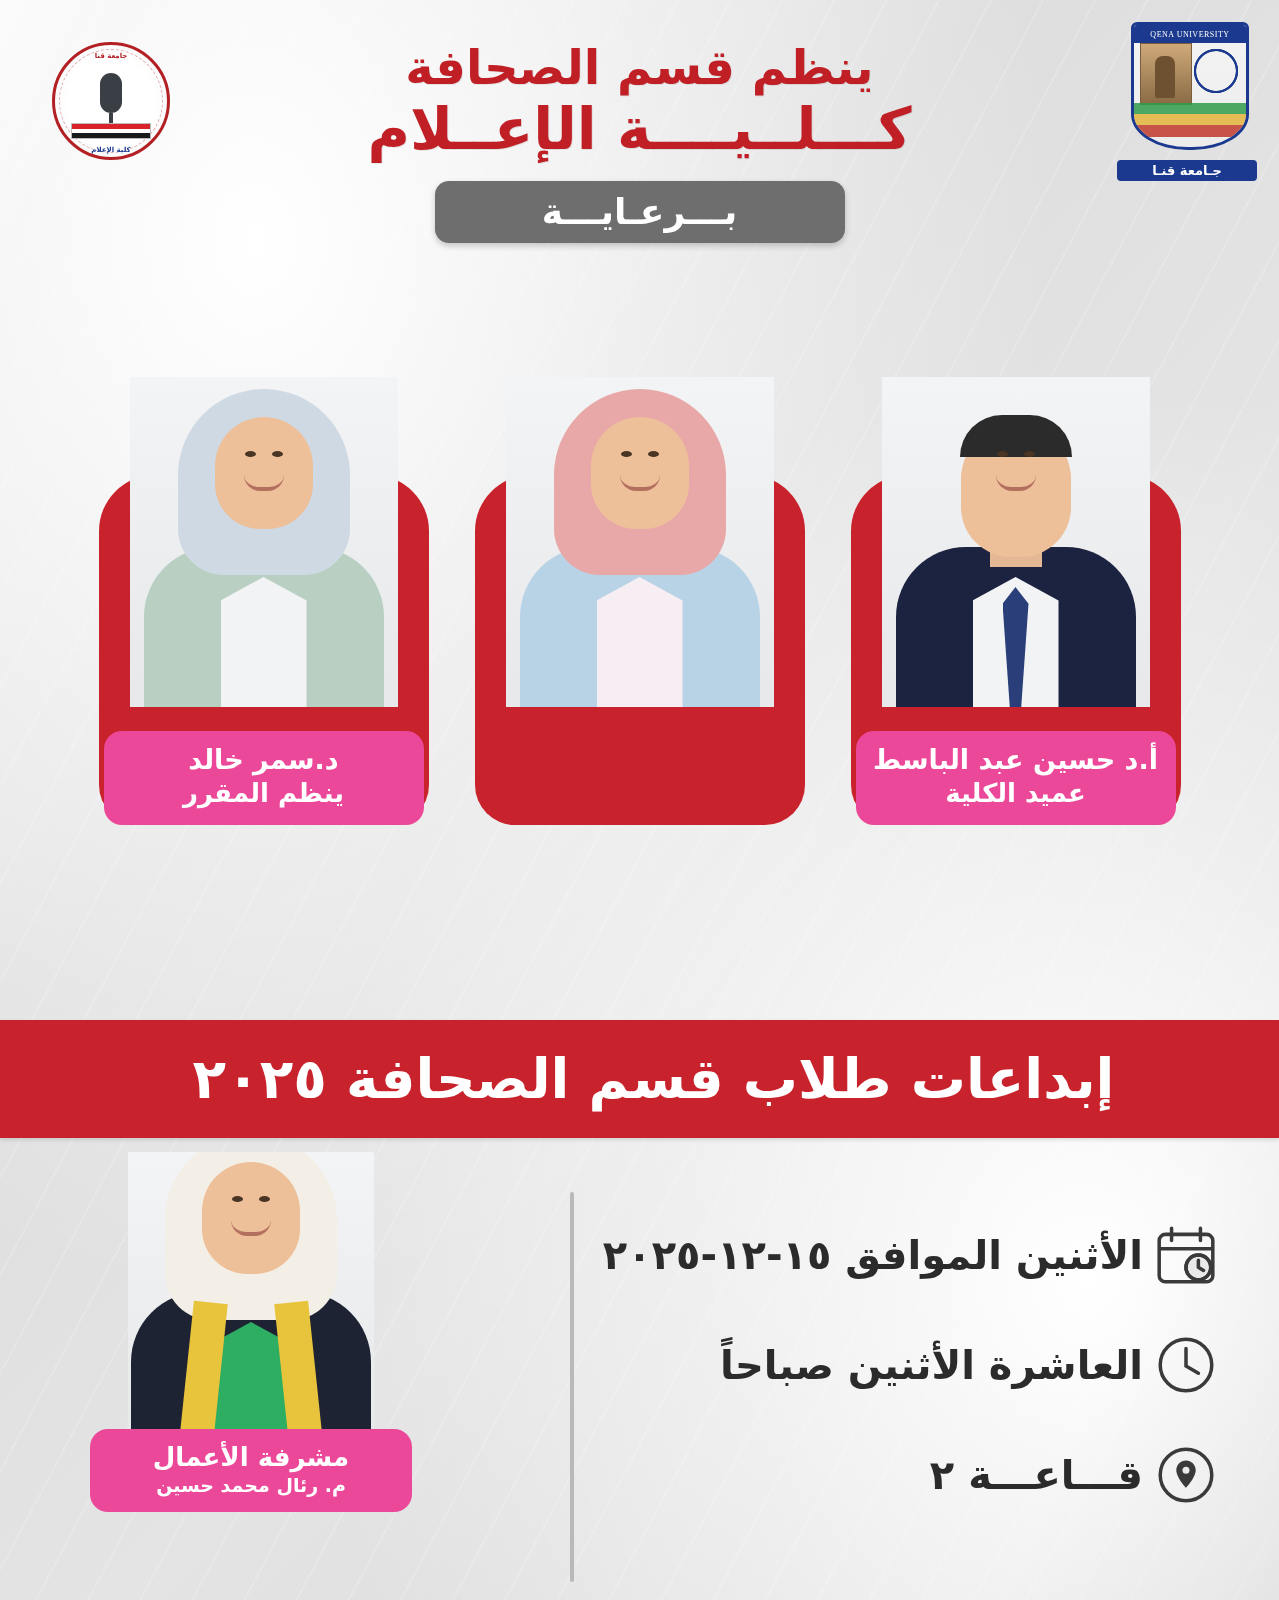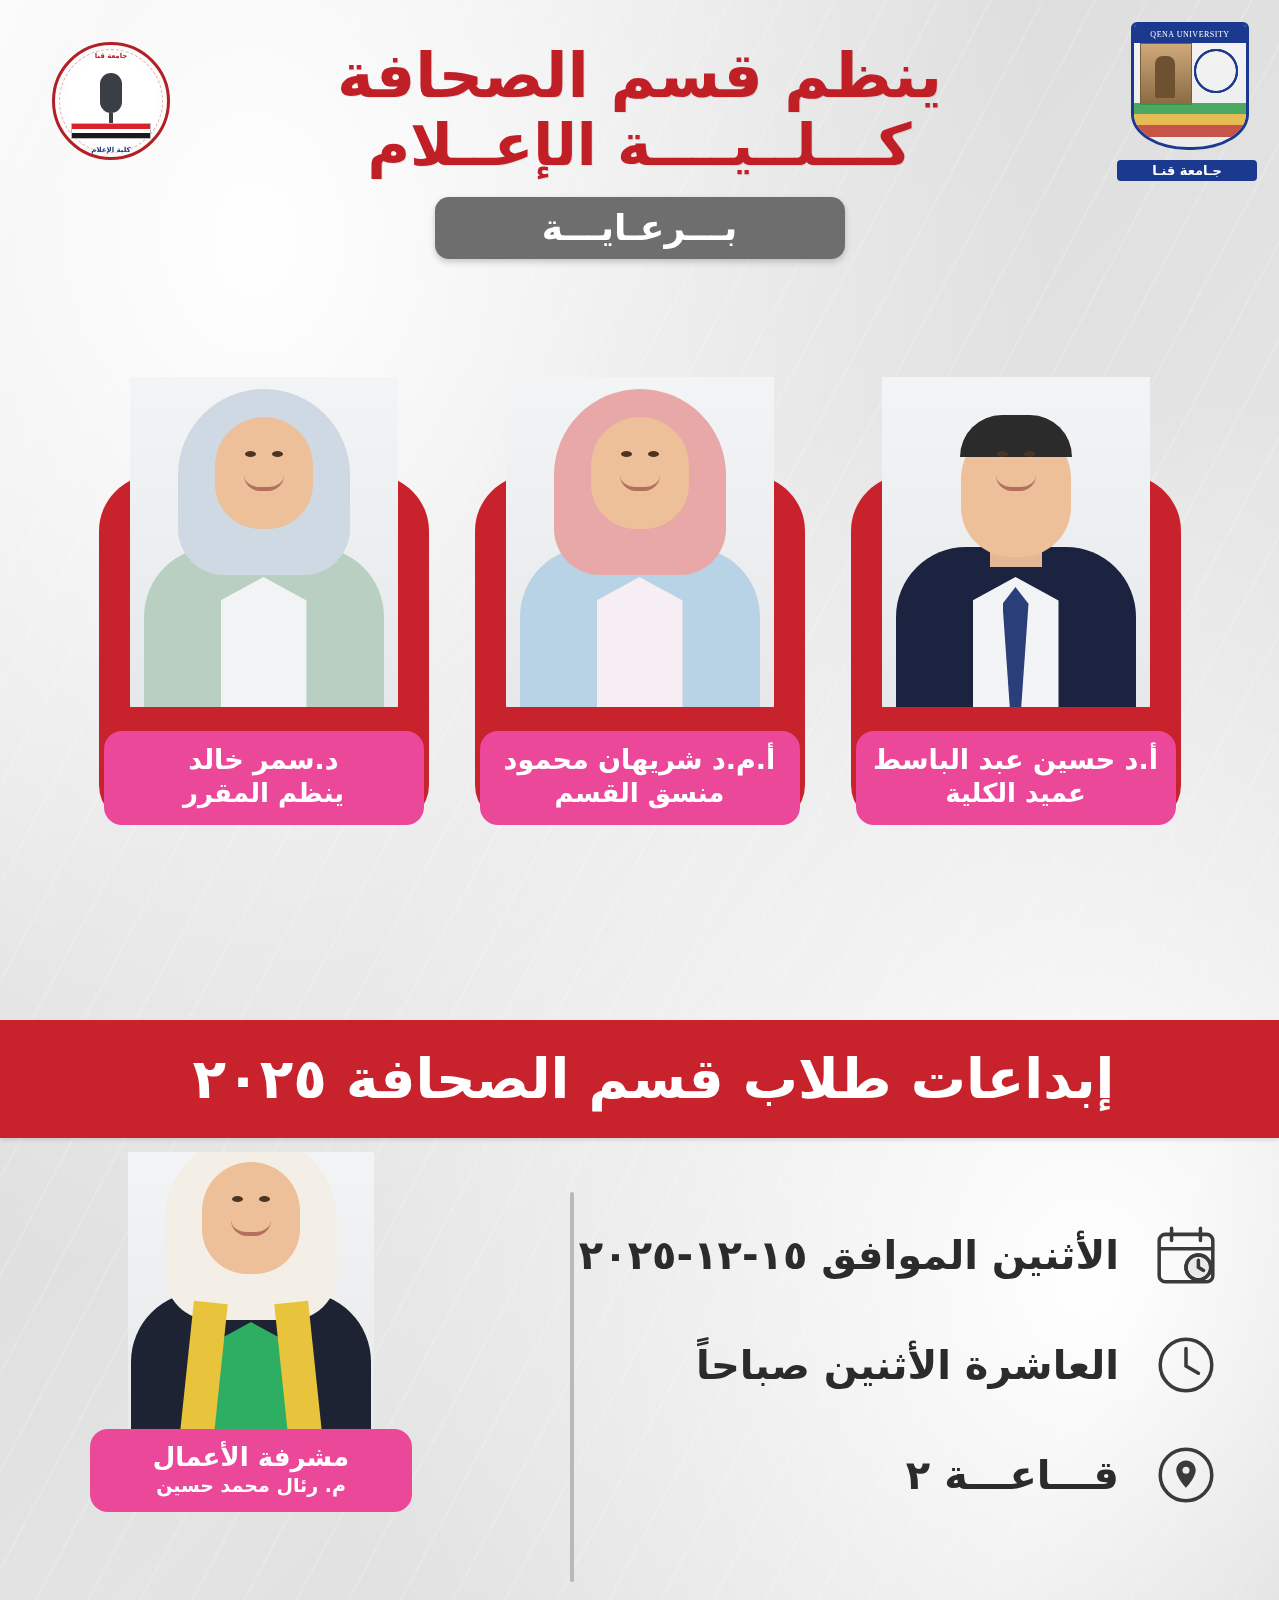--- a/index.html
+++ b/index.html
@@ -104,21 +104,21 @@
     font-size: 7px; color: #b32024; font-weight: bold;
   }
   .dept-logo .arc-top { top: 7px; }
   .dept-logo .arc-bottom { bottom: 3px; color: #1b3a8f; }
 
   .head-lines {
     position: absolute; top: 40px; left: 0; right: 0;
     text-align: center;
   }
   .head-line1 {
-    font-size: 62px; font-weight: bold; color: #c11f26;
+    font-size: 48px; font-weight: bold; color: #c11f26;
     letter-spacing: -1px; line-height: 1.15;
     text-shadow: 1px 1px 0 rgba(0,0,0,.08);
   }
   .head-line2 {
     font-size: 58px; font-weight: bold; color: #c11f26;
     line-height: 1.2; letter-spacing: 2px;
     text-shadow: 1px 1px 0 rgba(0,0,0,.08);
   }
   .patron-pill {
     margin: 16px auto 0; width: 410px; height: 62px;
@@ -227,21 +227,21 @@
     color: #ffffff; font-size: 55px; font-weight: bold; letter-spacing: 0px; margin-left: 28px;
   }
 
   
   .details {
     position: absolute; top: 1180px; right: 0; width: 720px;
     display: flex; flex-direction: column; gap: 44px; padding-top: 42px;
   }
   .detail-row {
     display: flex; align-items: center; justify-content: flex-start;
-    gap: 34px; padding-right: 60px; direction: rtl;
+    gap: 10px; padding-right: 60px; direction: rtl;
   }
   .detail-row .txt {
     font-size: 40px; font-weight: bold; color: #2b2b2b; letter-spacing: 0;
     white-space: nowrap;
   }
   .detail-row.venue .txt { letter-spacing: 4px; }
   .ico { width: 66px; height: 66px; flex: 0 0 66px; position: relative; color: #3a3a3a; }
   .ico svg { width: 100%; height: 100%; display: block; }
 
   .divider {
@@ -330,24 +330,20 @@
           <div class="shirt" style="background:#f6eef2;"></div>
           <div class="neck"></div>
           <div class="head"></div>
           <div class="scarf" style="background:#e9a8a8;"></div>
           <div class="face-hole"></div>
           <div class="eye l"></div>
           <div class="eye r"></div>
           <div class="smile"></div>
         </div>
       </div>
-      <div class="name-plate">
-        <div class="nm">أ.م.د شريهان محمود</div>
-        <div class="rl">منسق القسم</div>
-      </div>
     </div>
   </div>
 
   <div class="person">
     <div class="frame">
       <div class="redcard"></div>
       <div class="photo">
         <div class="portrait">
           <div class="bgw"></div>
           <div class="torso" style="background:#b9cfc2;"></div>

